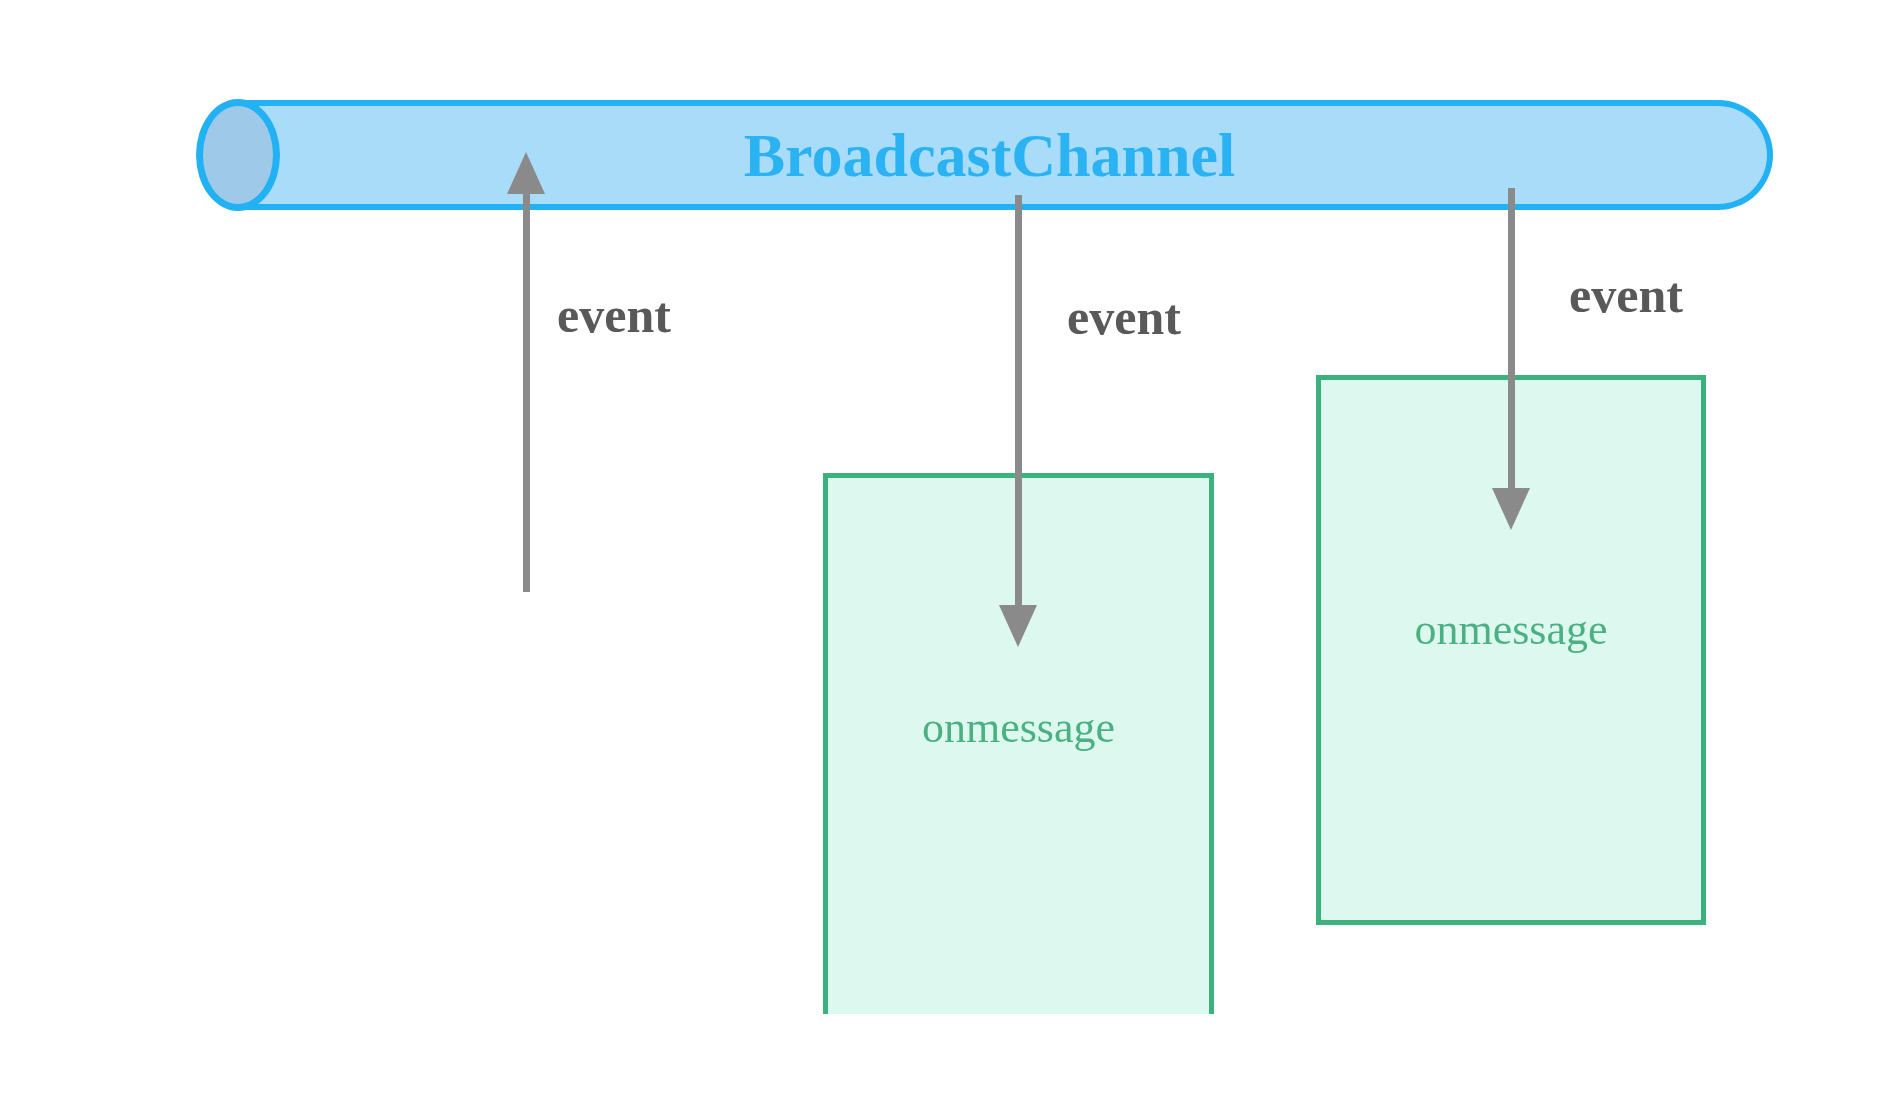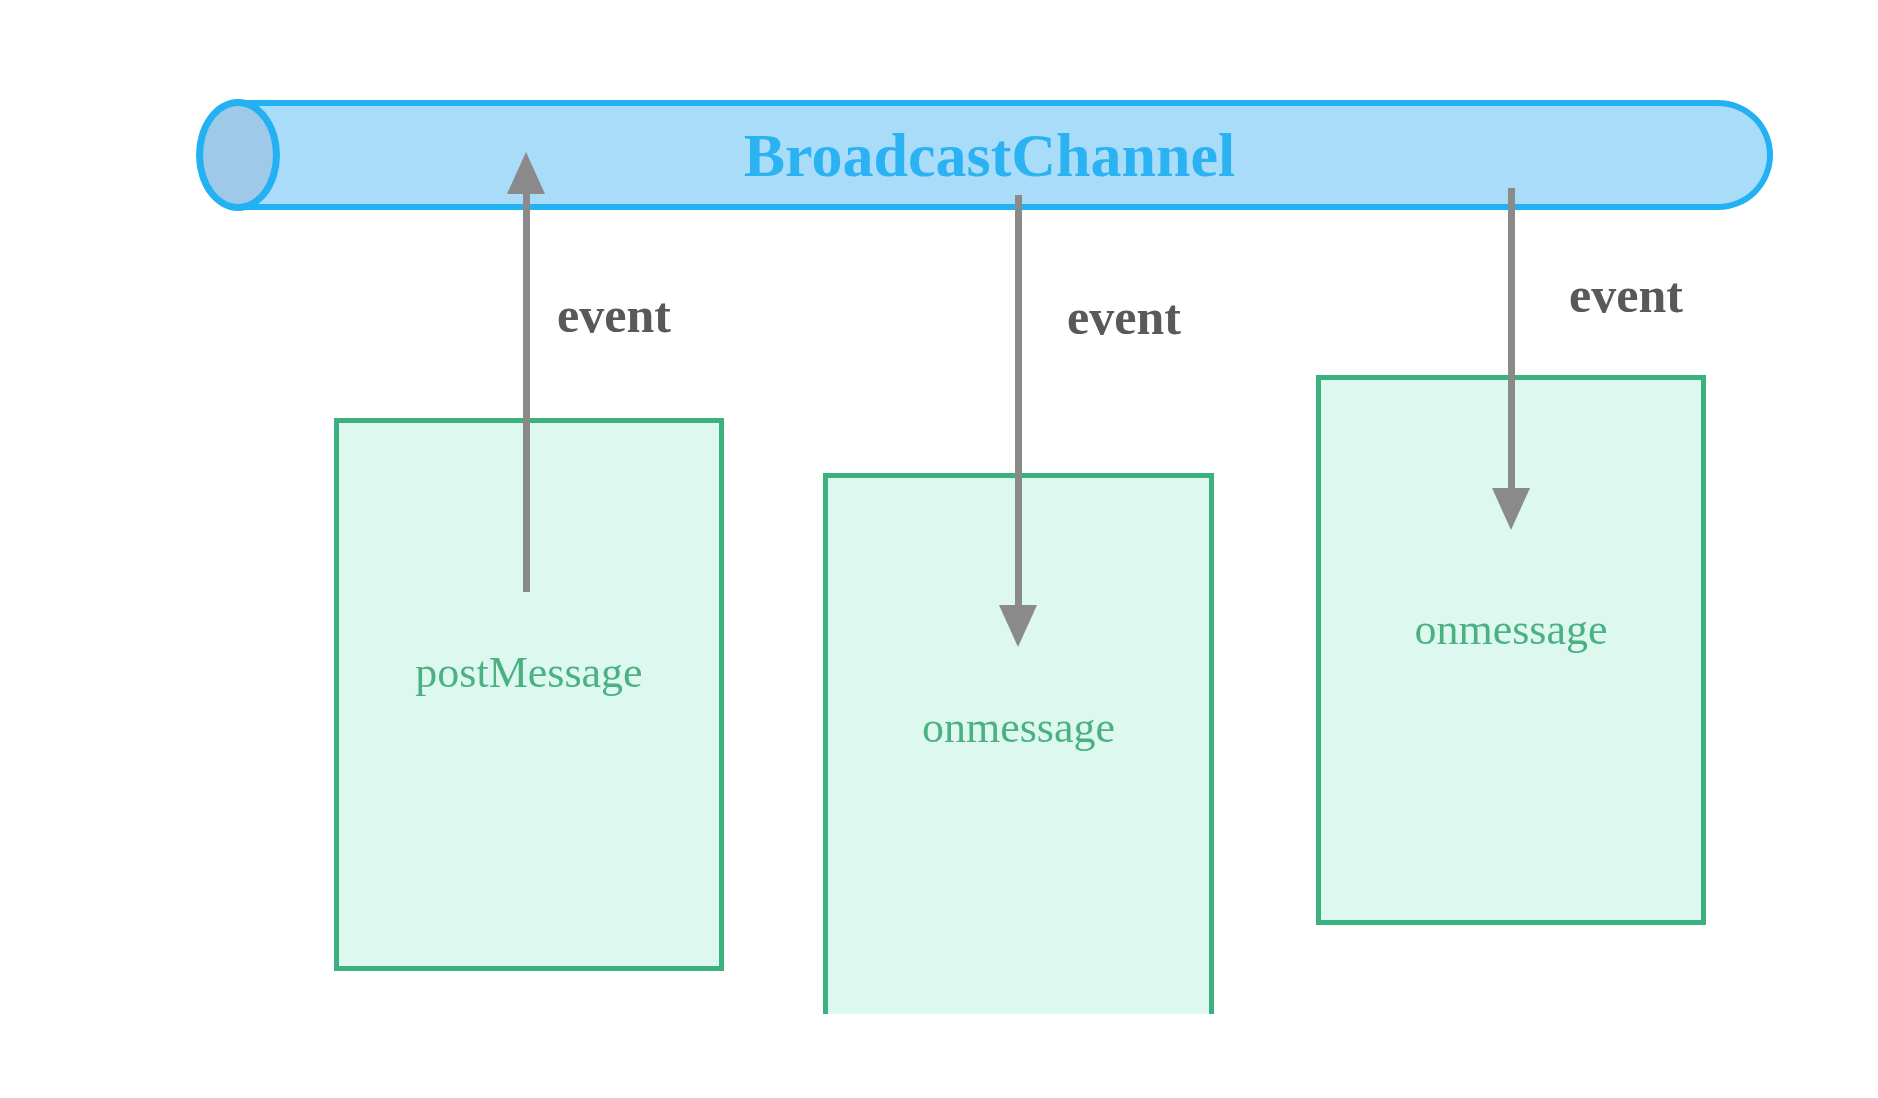--- a/index.html
+++ b/index.html
@@ -98,23 +98,20 @@
 </head>
 <body>
 
 <div class="canvas">
 
   <div class="tube">
     <span class="tube-label">BroadcastChannel</span>
   </div>
   <div class="tube-cap"></div>
 
-  <div class="context-box box-1">
-    <span class="context-label">postMessage</span>
-  </div>
   <div class="context-box box-2">
     <span class="context-label">onmessage</span>
   </div>
   <div class="context-box box-3">
     <span class="context-label">onmessage</span>
   </div>
 
   <div class="arrow">
     <div class="shaft shaft-1"></div>
     <div class="head head-up head-1"></div>

